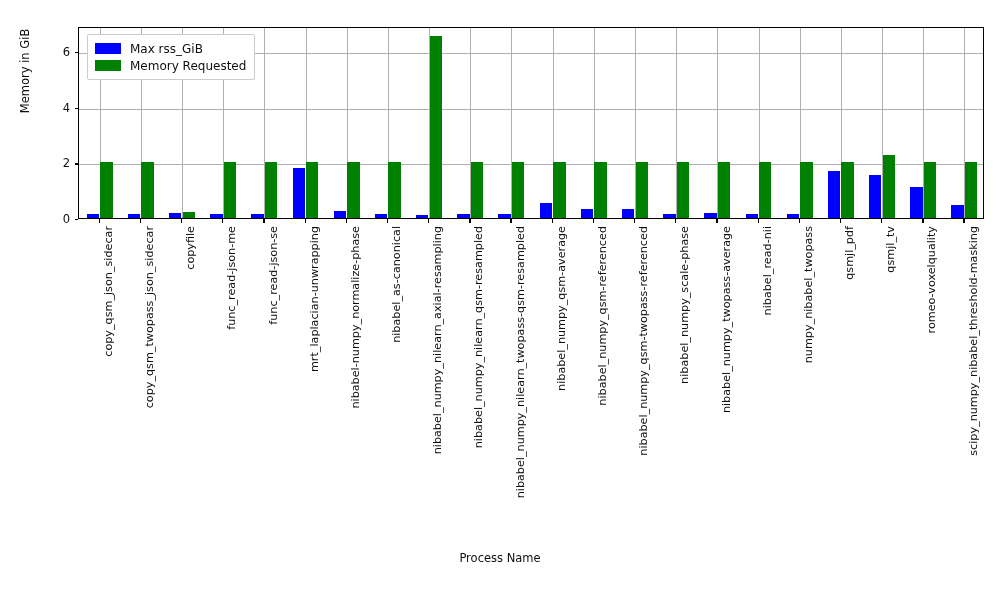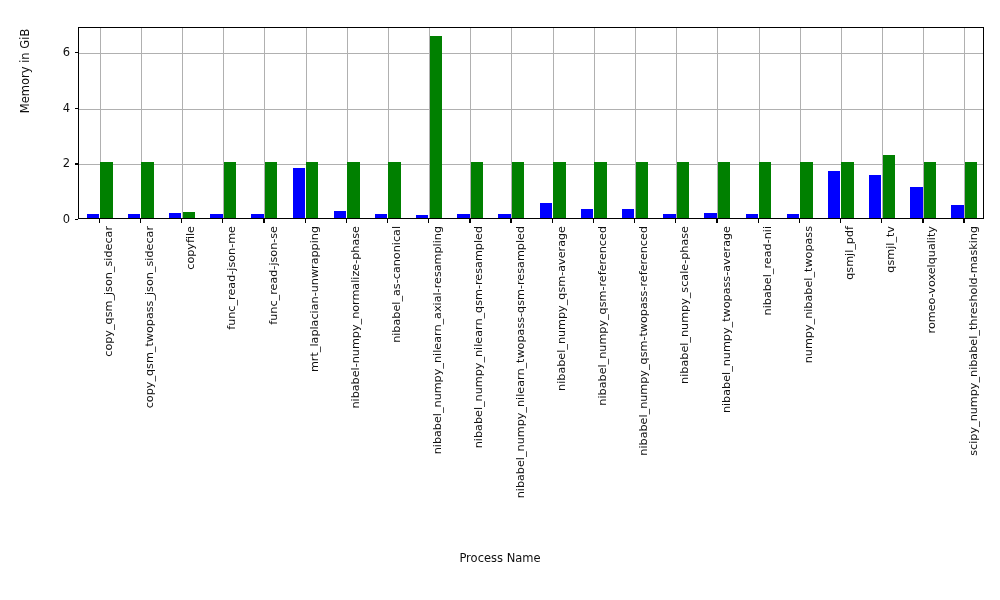--- a/index.html
+++ b/index.html
@@ -141,20 +141,30 @@
         <div class="bar green" title="qsmjl_tv — Memory Requested: 2.25" style="left: 803.663px; width: 12.3545px; height: 62.6087px;"></div>
         <div class="gridline-v" style="left: 844.227px;"></div>
         <div class="bar blue" title="romeo-voxelquality — Max rss_GiB: 1.13" style="left: 831.255px; width: 12.3545px; height: 31.4435px;"></div>
         <div class="bar green" title="romeo-voxelquality — Memory Requested: 2" style="left: 844.845px; width: 12.3545px; height: 55.6522px;"></div>
         <div class="gridline-v" style="left: 885.409px;"></div>
         <div class="bar blue" title="scipy_numpy_nibabel_threshold-masking — Max rss_GiB: 0.47" style="left: 872.437px; width: 12.3545px; height: 13.0783px;"></div>
         <div class="bar green" title="scipy_numpy_nibabel_threshold-masking — Memory Requested: 2" style="left: 886.027px; width: 12.3545px; height: 55.6522px;"></div>
       </div>
   </div>
 
+  <div id="legend">
+    <div class="legend-row">
+      <span class="legend-swatch blue"></span>
+      <span class="legend-text">Max rss_GiB</span>
+    </div>
+    <div class="legend-row">
+      <span class="legend-swatch green"></span>
+      <span class="legend-text">Memory Requested</span>
+    </div>
+  </div>
 
   <div id="xlabel">Process Name</div>
 
 <div class="ytick-mark" style="top: 219px; left: 74.5px;"></div>
     <div style="position: absolute; left: 30px; width: 40px; text-align: right; font-size: 11.5px; color: rgb(15, 15, 15); top: 212px;">0</div>
     <div class="ytick-mark" style="top: 163.348px; left: 74.5px;"></div>
     <div style="position: absolute; left: 30px; width: 40px; text-align: right; font-size: 11.5px; color: rgb(15, 15, 15); top: 156.348px;">2</div>
     <div class="ytick-mark" style="top: 107.696px; left: 74.5px;"></div>
     <div style="position: absolute; left: 30px; width: 40px; text-align: right; font-size: 11.5px; color: rgb(15, 15, 15); top: 100.696px;">4</div>
     <div class="ytick-mark" style="top: 52.0435px; left: 74.5px;"></div>

